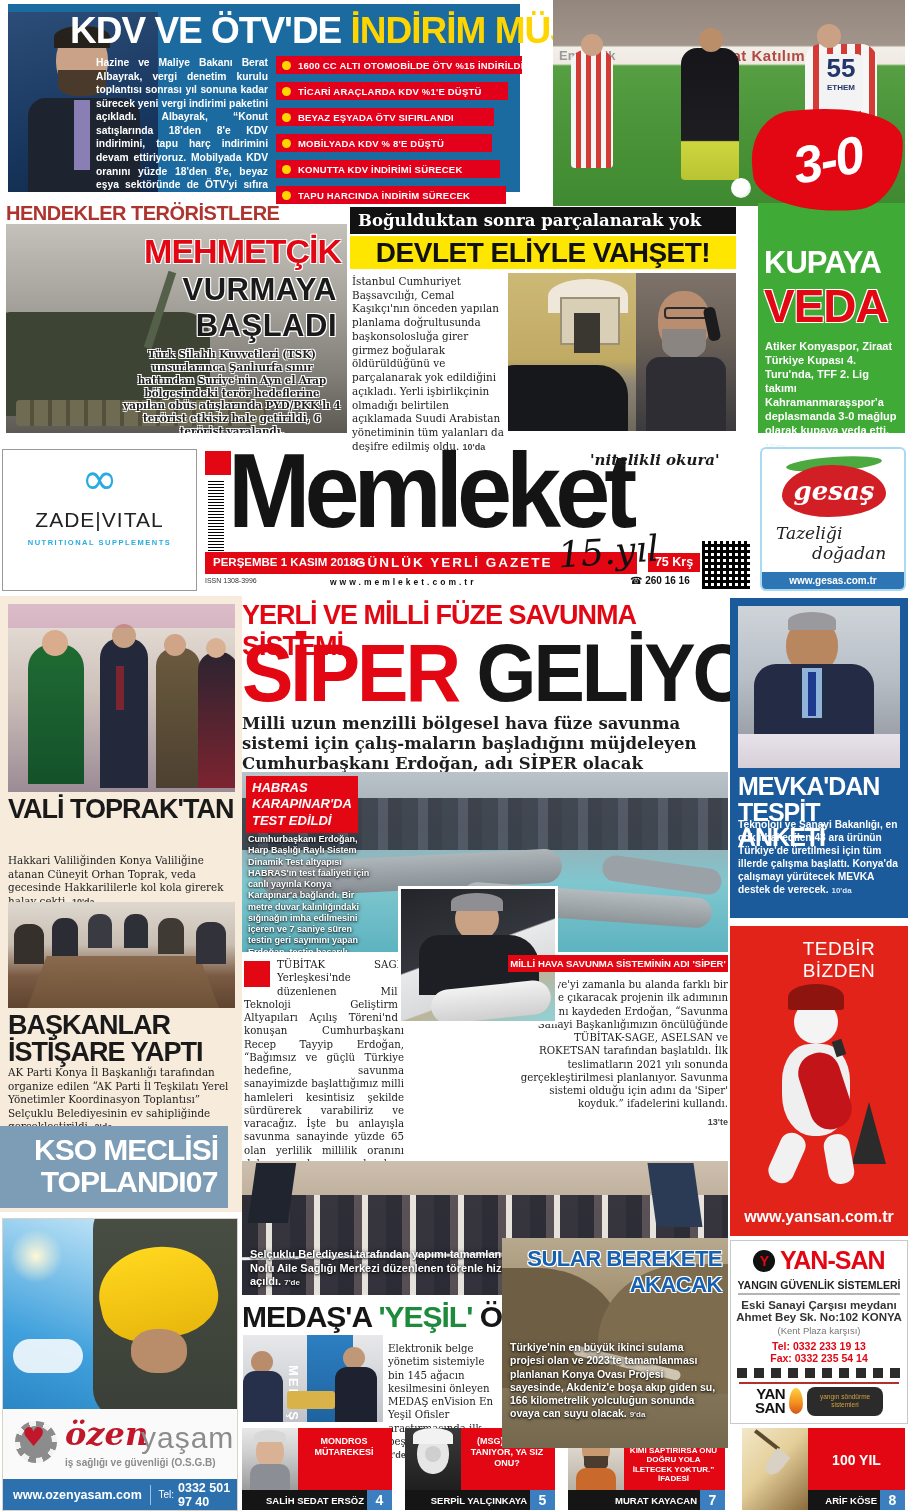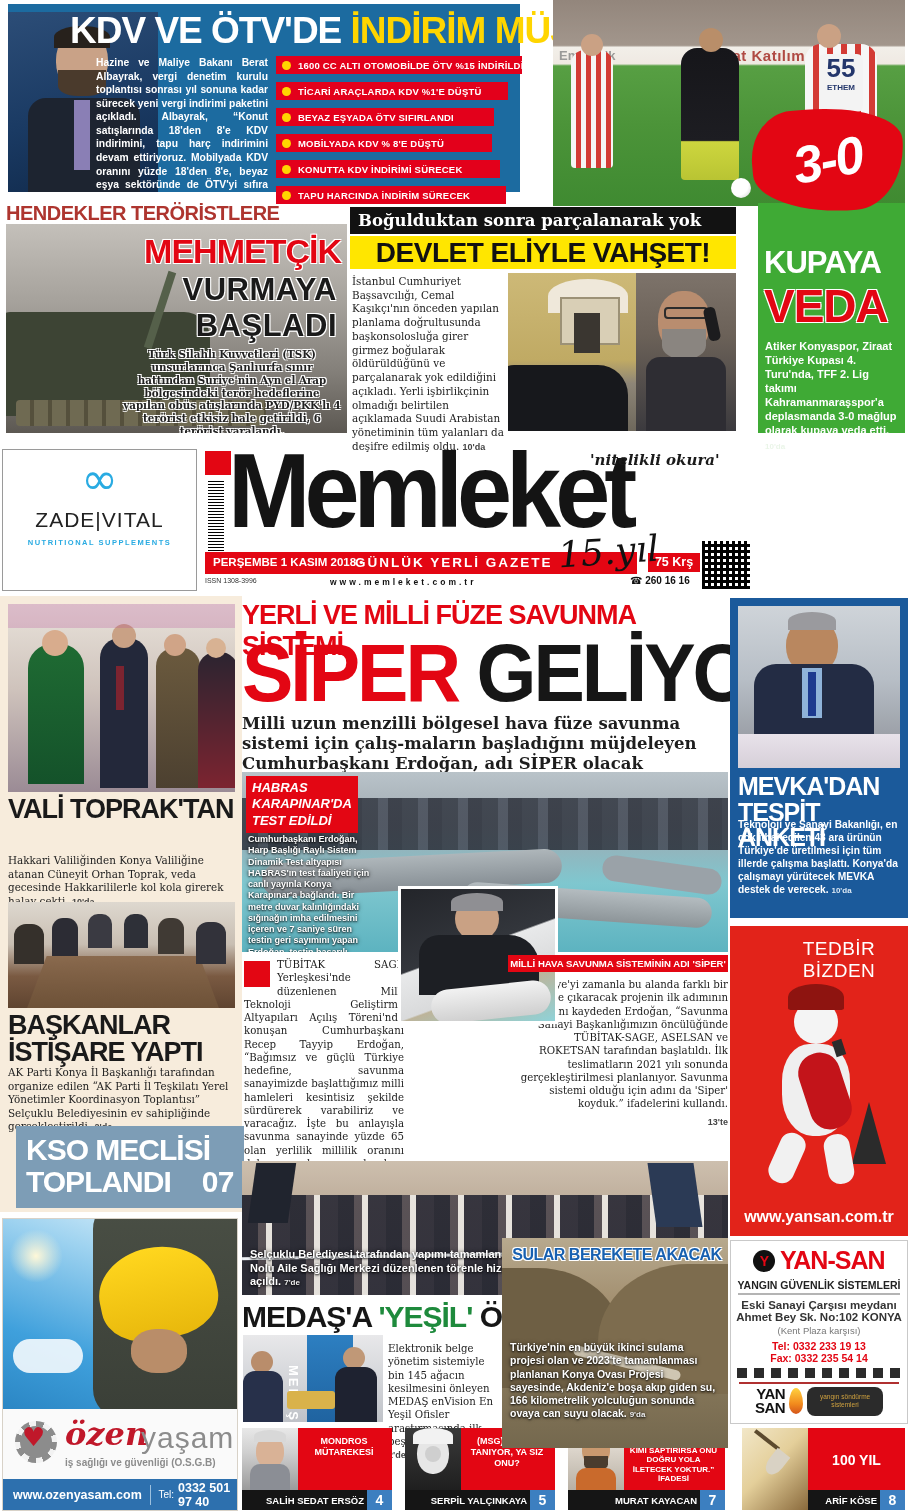--- a/index.html
+++ b/index.html
@@ -161,20 +161,31 @@
     <div class="abs serif" style="left:558px;top:88px;font-size:36px;font-style:italic;color:#111;z-index:3;transform:rotate(-4deg);">15.yıl</div>
     <div class="abs" style="left:648px;top:110px;width:52px;height:19px;background:#e30613;color:#fff;font-weight:bold;font-size:12.5px;text-align:center;line-height:19px;">
       <span>75 Krş</span>
     </div>
     <div class="abs" style="left:630px;top:132px;font-size:10px;font-weight:bold;color:#111;">
       <span style="font-family:'DejaVu Sans',sans-serif;">☎</span>
       <span>260 16 16</span>
     </div>
     <div class="abs qr" style="left:702px;top:98px;width:48px;height:48px;"></div>
 
+    <div class="abs" style="left:760px;top:4px;width:146px;height:144px;background:#fff;border:2px solid #a8daf0;border-radius:6px;box-sizing:border-box;overflow:hidden;">
+      <div class="abs" style="left:24px;top:8px;width:96px;height:14px;border-radius:50%;background:#4ba93f;transform:rotate(-4deg);"></div>
+      <div class="abs" style="left:20px;top:16px;width:104px;height:52px;background:#d21f26;border-radius:48% 52% 55% 45%/60% 55% 45% 40%;display:flex;align-items:center;justify-content:center;">
+        <span class="serif" style="color:#fff;font-size:26px;font-style:italic;font-weight:bold;">gesaş</span>
+      </div>
+      <div class="serif abs" style="left:14px;top:74px;font-size:17px;font-style:italic;color:#222;">Tazeliği</div>
+      <div class="serif abs" style="left:50px;top:94px;font-size:17px;font-style:italic;color:#222;">doğadan</div>
+      <div class="abs" style="left:0;bottom:0;width:100%;height:17px;background:#2e75b5;color:#fff;font-weight:bold;font-size:10px;text-align:center;line-height:17px;">
+        <span>www.gesas.com.tr</span>
+      </div>
+    </div>
   </div>
 
   <div class="abs" style="left:0;top:596px;width:242px;height:616px;background:#f7ecdc;"></div>
 
   <div class="abs" style="left:8px;top:604px;width:227px;height:188px;background:linear-gradient(180deg,#e8e2da 0%,#cfc3bc 45%,#9b8b95 100%);overflow:hidden;">
     <div class="abs" style="left:20px;top:40px;width:56px;height:140px;border-radius:24px 24px 0 0;background:linear-gradient(180deg,#1f6b33,#14522a);"></div>
     <div class="abs" style="left:34px;top:26px;width:26px;height:26px;border-radius:50%;background:#d8ac8d;"></div>
     <div class="abs" style="left:92px;top:34px;width:48px;height:150px;border-radius:20px 20px 0 0;background:#23283a;"></div>
     <div class="abs" style="left:104px;top:20px;width:24px;height:24px;border-radius:50%;background:#c9a185;"></div>
     <div class="abs" style="left:108px;top:62px;width:8px;height:44px;background:#7c2430;"></div>
@@ -203,21 +214,21 @@
   </div>
   <div class="abs hl" style="left:8px;top:1012px;width:230px;font-size:27px;line-height:1.0;color:#1a1a1a;letter-spacing:-1px;">
     <div>BAŞKANLAR</div>
     <div>İSTİŞARE YAPTI</div>
   </div>
   <div class="abs serif" style="left:8px;top:1066px;width:228px;font-size:10.4px;line-height:1.3;color:#222;">
     <span>AK Parti Konya İl Başkanlığı tarafından organize edilen “AK Parti İl Teşkilatı Yerel Yönetimler Koordinasyon Toplantısı” Selçuklu Belediyesinin ev sahipliğinde gerçekleştirildi.</span>
     <span class="pg">2'de</span>
   </div>
 
-  <div class="abs" style="left:16px;top:1126px;width:228px;height:82px;background:#7d9db6;color:#fff;padding:8px 10px;box-sizing:border-box;">
+  <div class="abs" style="left:0;top:1126px;width:228px;height:82px;background:#7d9db6;color:#fff;padding:8px 10px;box-sizing:border-box;text-align:right;">
     <div class="hl" style="font-size:30px;letter-spacing:-1px;line-height:1.05;">KSO MECLİSİ</div>
     <div class="hl" style="font-size:30px;letter-spacing:-1px;line-height:1.05;display:inline-block;">TOPLANDI</div>
     <div class="hl" style="font-size:30px;float:right;line-height:1.05;">07</div>
   </div>
 
   <div class="abs hl" style="left:242px;top:600px;width:490px;font-size:27px;color:#e30613;letter-spacing:-1px;">YERLİ VE MİLLİ FÜZE SAVUNMA SİSTEMİ</div>
   <div class="abs hl" style="left:242px;top:626px;width:490px;font-size:77px;letter-spacing:-3px;white-space:nowrap;transform:scaleY(1.05);transform-origin:top left;">
     <span style="color:#e30613;">SİPER</span>
     <span style="color:#161616;">GELİYOR</span>
   </div>
@@ -321,21 +332,21 @@
     <div class="abs dsh" style="left:8px;bottom:6px;width:280px;color:#fff;font-weight:bold;font-size:11px;line-height:1.25;">
       <span>Selçuklu Belediyesi tarafından yapımı tamamlanan 6 Nolu Aile Sağlığı Merkezi düzenlenen törenle hizmete açıldı.</span>
       <span class="pg" style="color:#eee;font-size:8px;">7'de</span>
     </div>
   </div>
 
   <div class="abs" style="left:502px;top:1238px;width:226px;height:210px;background:linear-gradient(180deg,#b7a98e 0%,#a08c6c 35%,#8a7a5c 60%,#74684e 100%);overflow:hidden;z-index:3;">
     <div class="abs" style="left:-20px;top:30px;width:140px;height:120px;background:#6e5f44;border-radius:0 60% 0 0;"></div>
     <div class="abs" style="right:-20px;top:26px;width:150px;height:130px;background:#7d6c4e;border-radius:60% 0 0 0;"></div>
     <div class="abs" style="left:70px;top:120px;width:110px;height:10px;background:#cfc6b2;transform:rotate(14deg);border-radius:5px;"></div>
-    <div class="abs hl wsh" style="left:10px;top:8px;width:210px;font-size:16px;color:#1760b0;letter-spacing:-0.5px;text-align:center;">SULAR BEREKETE AKACAK</div>
+    <div class="abs hl wsh" style="left:10px;top:8px;width:210px;font-size:22px;color:#1760b0;letter-spacing:-0.5px;text-align:right;">SULAR BEREKETE AKACAK</div>
     <div class="abs dsh" style="left:8px;bottom:28px;width:208px;color:#fff;font-weight:bold;font-size:10.5px;line-height:1.25;">
       <span>Türkiye'nin en büyük ikinci sulama projesi olan ve 2023'te tamamlanması planlanan Konya Ovası Projesi sayesinde, Akdeniz'e boşa akıp giden su, 166 kilometrelik yolculuğun sonunda ovaya can suyu olacak.</span>
       <span class="pg" style="color:#eee;font-size:8px;">9'da</span>
     </div>
   </div>
 
   <div class="abs hl" style="left:242px;top:1300px;width:258px;font-size:30px;letter-spacing:-1px;white-space:nowrap;">
     <span style="color:#161616;">MEDAŞ'A </span><span style="color:#1e8a3c;">'YEŞİL'</span><span style="color:#161616;"> ÖDÜL</span>
   </div>
   <div class="abs" style="left:243px;top:1335px;width:140px;height:87px;background:linear-gradient(180deg,#e8e8ea 0%,#d2d4d8 55%,#bfc2c8 100%);overflow:hidden;">

